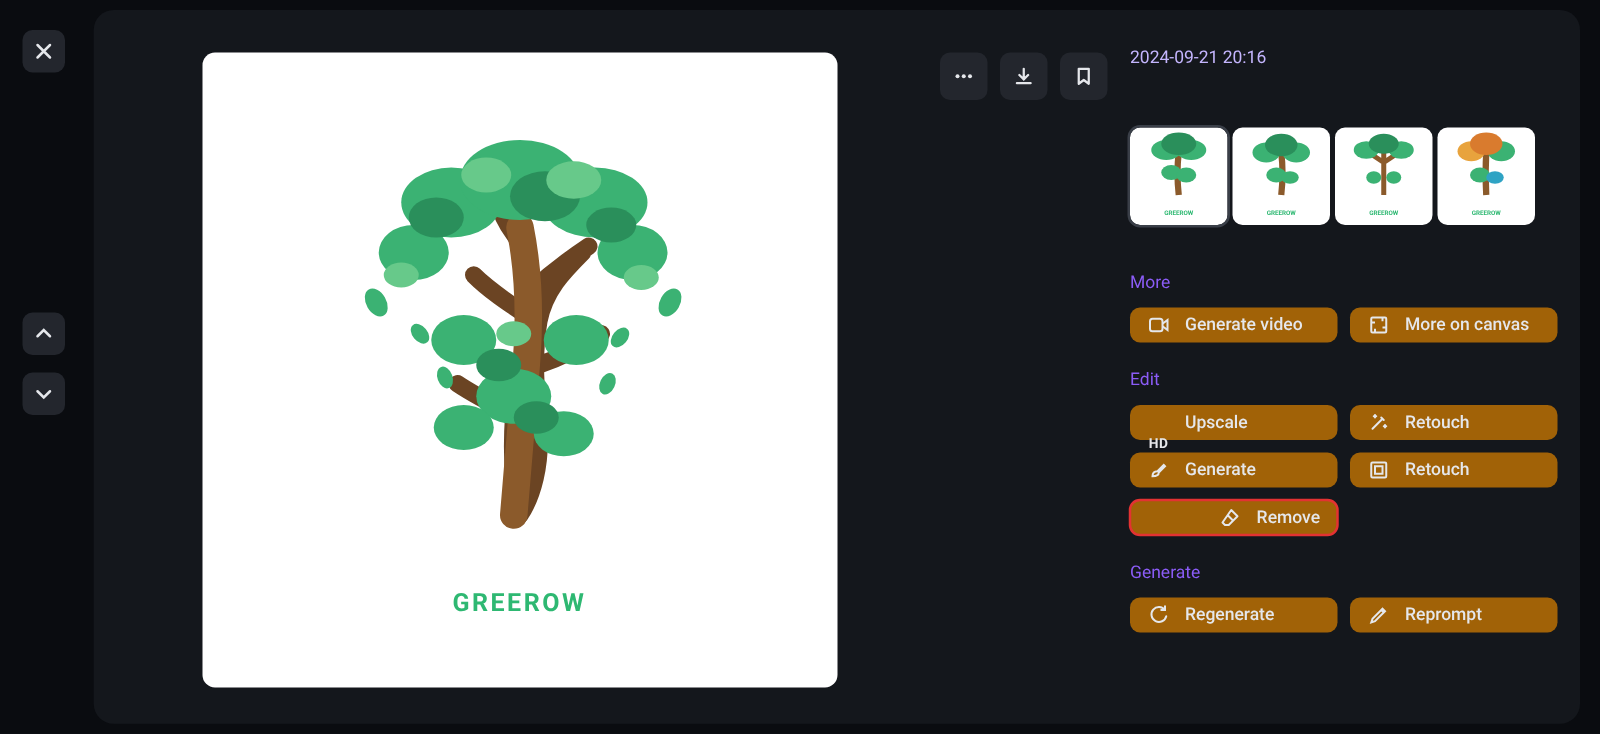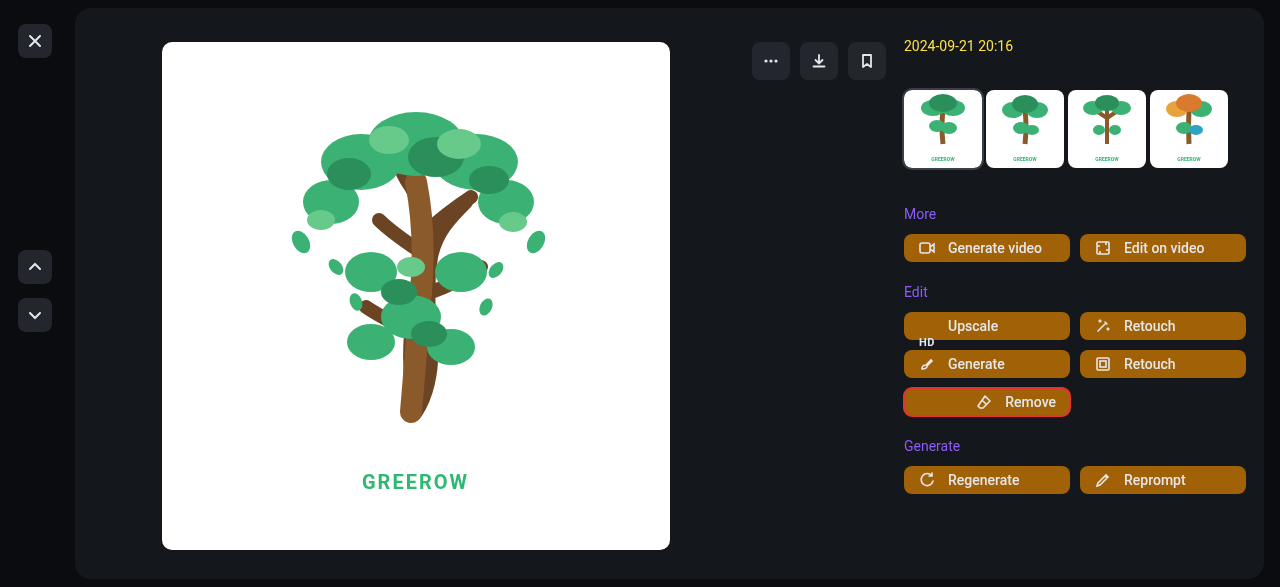--- a/index.html
+++ b/index.html
@@ -90,23 +90,23 @@
 
   
   .right-panel {
     width: 360px;
     padding-top: 12px;
     padding-left: 18px;
     display: flex;
     flex-direction: column;
   }
   .timestamp {
-    color: #fde047;
+    color: #c4b5fd;
     font-size: 14px;
-    margin-bottom: 36px;
+    margin-bottom: 48px;
   }
   .thumbs {
     display: flex;
     gap: 4px;
     margin-bottom: 38px;
   }
   .thumb {
     width: 78px; height: 78px;
     background: #fff;
     border-radius: 8px;
@@ -309,21 +309,21 @@
           </span>
         <span>Generate video</span>
       </div>
       <div class="action-btn">
         <span class="icon">
             <svg viewBox="0 0 18 18" fill="none" stroke="#e5e7eb" stroke-width="1.6">
               <rect x="3" y="3" width="12" height="12" rx="1"></rect>
               <path d="M3 7 H6 M12 3 V6 M15 11 H12 M6 15 V12"></path>
             </svg>
           </span>
-        <span>Edit on video</span>
+        <span>More on canvas</span>
       </div>
     </div>
 
     <div class="section-label">Edit</div>
     <div class="button-grid">
       <div class="action-btn">
         <span class="icon hd-text">HD</span>
         <span>Upscale</span>
       </div>
       <div class="action-btn">

